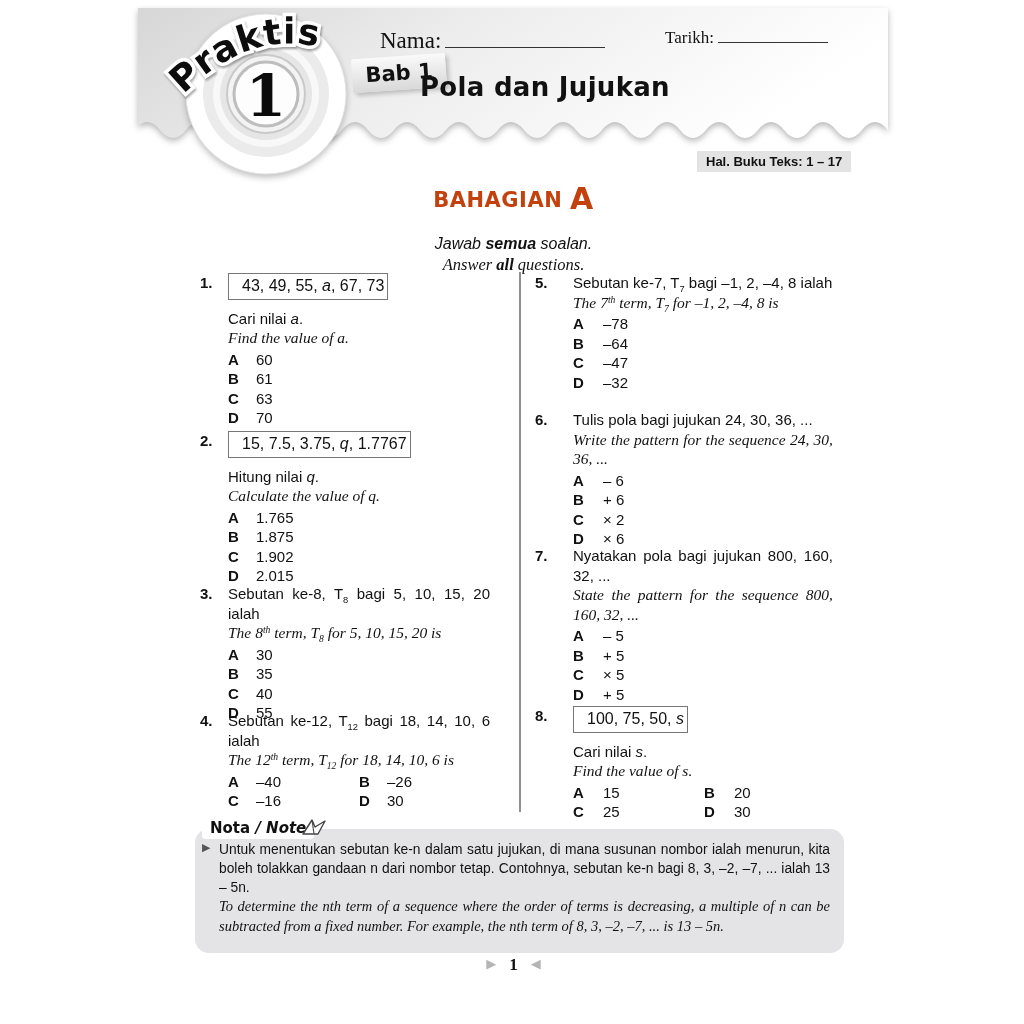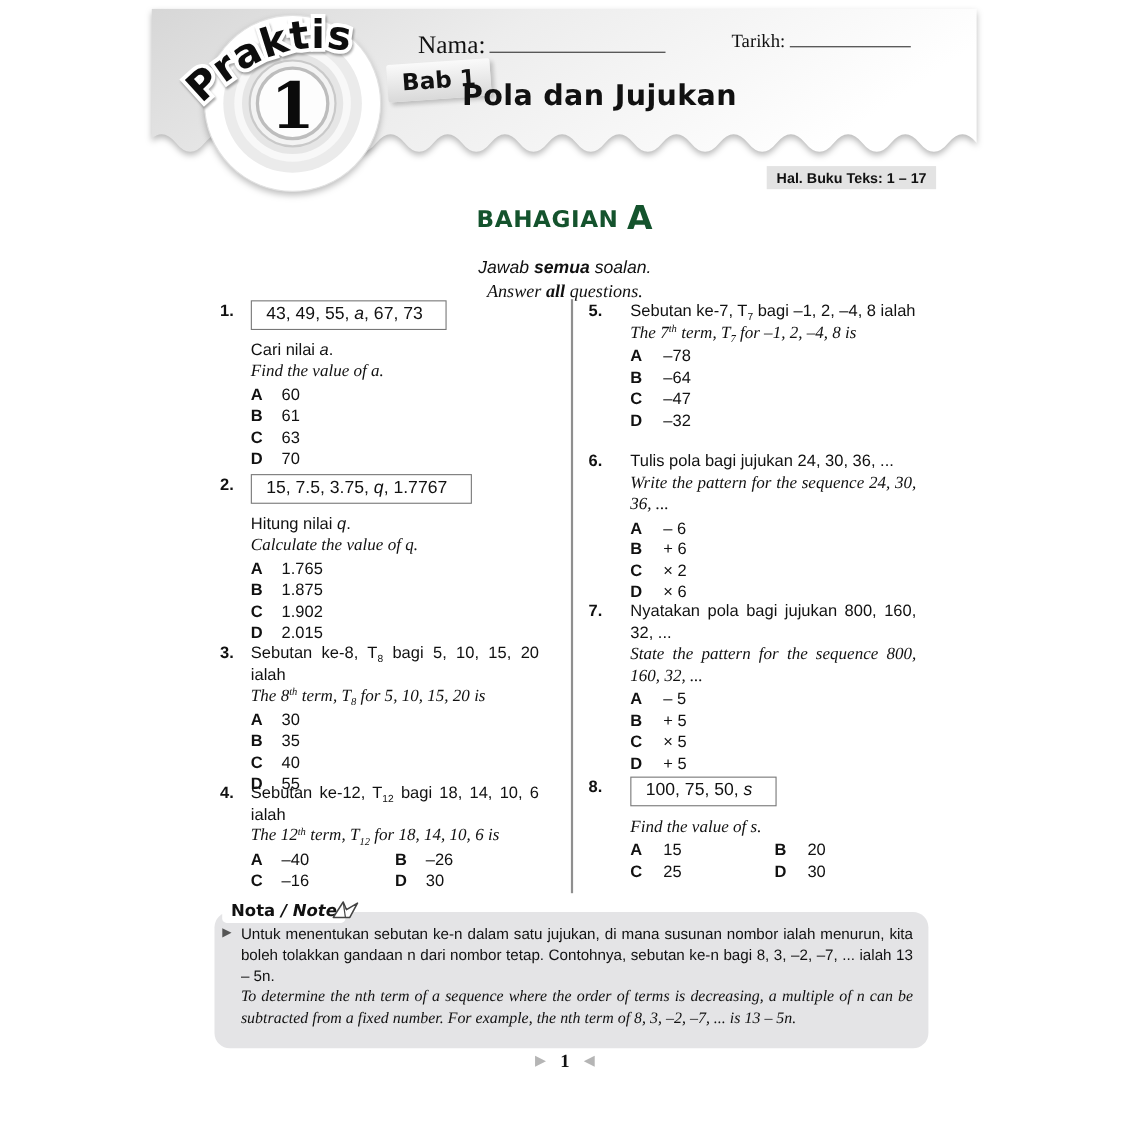--- a/index.html
+++ b/index.html
@@ -20,32 +20,32 @@
   .tarikh{position:absolute;left:665px;top:28px;font-family:"Liberation Serif",serif;font-size:17px;}
   .wline{display:inline-block;border-bottom:1px solid #333;height:14px;margin-left:4px;}
   .nama .wline{width:160px;} .tarikh .wline{width:110px;}
   .chapter-title{position:absolute;left:420px;top:72px;width:410px;text-align:left;
         font-family:"DejaVu Sans",sans-serif;font-weight:bold;font-size:26px;letter-spacing:0.3px;}
   .hal-ref{position:absolute;left:697px;top:151px;background:#e3e3e3;
         font-weight:bold;font-size:13px;padding:3px 9px;}
 
   
   .sec-wrap{position:absolute;left:195px;top:181px;width:637px;text-align:center;}
-  .sec-head{color:#14532d;font-family:"DejaVu Sans",sans-serif;font-weight:bold;font-size:21px;letter-spacing:0.5px;}
+  .sec-head{color:#c2410c;font-family:"DejaVu Sans",sans-serif;font-weight:bold;font-size:21px;letter-spacing:0.5px;}
   .sec-head .letter{font-size:30px;vertical-align:-2px;}
   .instr-my{font-style:italic;font-size:16px;margin-top:19px;}
   .instr-my b{font-style:italic;}
   .instr-en{font-family:"Liberation Serif",serif;font-style:italic;font-size:16.5px;margin-top:2px;}
 
   
   .q{position:absolute;font-size:15px;line-height:19.5px;}
   .q .qnum{position:absolute;left:0;top:0;font-weight:bold;}
   .q .qbody{margin-left:28px;}
   .q.rcol .qbody{margin-left:38px;}
-  .qbox{display:inline-block;border:1.5px solid #777;padding:2px 21px 3px 13px;
+  .qbox{display:inline-block;border:1.5px solid #777;padding:2px 3px 3px 13px;
         font-size:16px;margin:0 0 9px 0;background:#fff;}
   .my{text-align:justify;}
   .en{font-family:"Liberation Serif",serif;font-style:italic;font-size:15.5px;text-align:justify;}
   .opts{margin-top:2px;}
   .opt{display:flex;}
   .ok{display:inline-block;width:28px;font-weight:bold;flex:none;}
   .rcol .ok{width:30px;}
   .opts.grid{display:grid;grid-template-columns:131px auto;}
   var{font-style:italic;font-family:inherit;}
   sub{font-size:62%;vertical-align:-0.4em;line-height:0;}
@@ -316,20 +316,21 @@
             <span>+ 5</span>
           </div>
       </div>
     </div>
   </div>
 
   <div class="q rcol" style="left:535px;top:706px;width:298px;">
     <span class="qnum">8.</span>
     <div class="qbody">
       <div class="qbox"><span>100, 75, 50, </span><var>s</var><span></span></div>
+      <div class="my"><span>Cari nilai </span><var>s</var><span>.</span></div>
       <div class="en"><span>Find the value of </span><var>s</var><span>.</span></div>
       <div class="opts grid">
         <div class="opt">
             <span class="ok">A</span>
             <span>15</span>
           </div>
         <div class="opt">
             <span class="ok">B</span>
             <span>20</span>
           </div>

